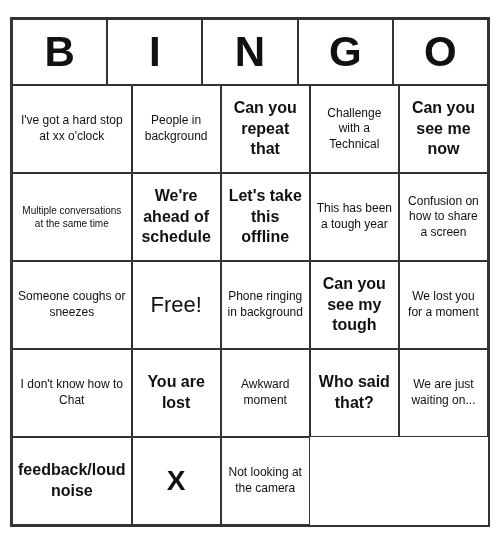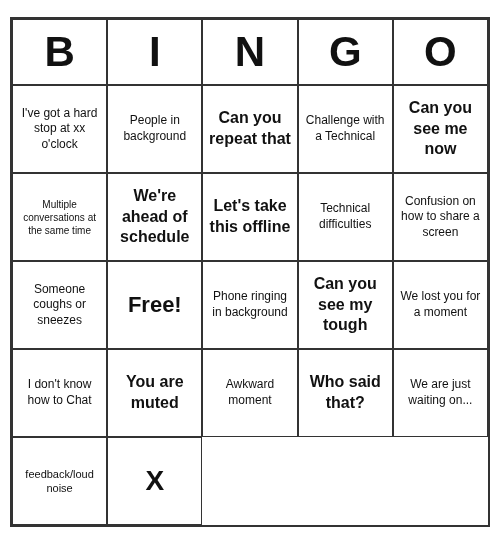--- a/index.html
+++ b/index.html
@@ -39,21 +39,21 @@
       align-items: center;
       justify-content: center;
       text-align: center;
       padding: 4px 5px;
       font-size: 12px;
       line-height: 1.3;
       color: #111;
     }
     .bingo-cell.free {
       font-size: 22px;
-      font-weight: bold;
+      font-weight: normal;
     }
     .bingo-cell.large-text {
       font-size: 16px;
       font-weight: bold;
     }
     .bingo-cell.x-cell {
       font-size: 28px;
       font-weight: bold;
     }
   </style>
@@ -70,28 +70,29 @@
     </div>
   <div class="bingo-grid">
   <div class="bingo-cell">I've got a hard stop at xx o'clock</div>
       <div class="bingo-cell">People in background</div>
       <div class="bingo-cell large-text">Can you repeat that</div>
       <div class="bingo-cell">Challenge with a Technical</div>
       <div class="bingo-cell large-text">Can you see me now</div>
       <div class="bingo-cell" style="font-size: 10px;">Multiple conversations at the same time</div>
       <div class="bingo-cell large-text">We're ahead of schedule</div>
       <div class="bingo-cell large-text">Let's take this offline</div>
-      <div class="bingo-cell">Technical difficulties</div>
+      <div class="bingo-cell">This has been a tough year</div>
       <div class="bingo-cell">Confusion on how to share a screen</div>
       <div class="bingo-cell">Someone coughs or sneezes</div>
       <div class="bingo-cell free">Free!</div>
       <div class="bingo-cell">Phone ringing in background</div>
       <div class="bingo-cell large-text">Can you see my tough</div>
       <div class="bingo-cell">We lost you for a moment</div>
       <div class="bingo-cell">I don't know how to Chat</div>
-      <div class="bingo-cell large-text">You are muted</div>
+      <div class="bingo-cell large-text">You are lost</div>
       <div class="bingo-cell">Awkward moment</div>
       <div class="bingo-cell large-text">Who said that?</div>
       <div class="bingo-cell">We are just waiting on...</div>
-      <div class="bingo-cell" style="font-size: 11px;">feedback/loud noise</div>
+      <div class="bingo-cell" style="font-size: 16px; font-weight: bold;">feedback/loud noise</div>
       <div class="bingo-cell x-cell">X</div>
+      <div class="bingo-cell">Not looking at the camera</div>
     </div>
 </div>
 
 </body></html>

